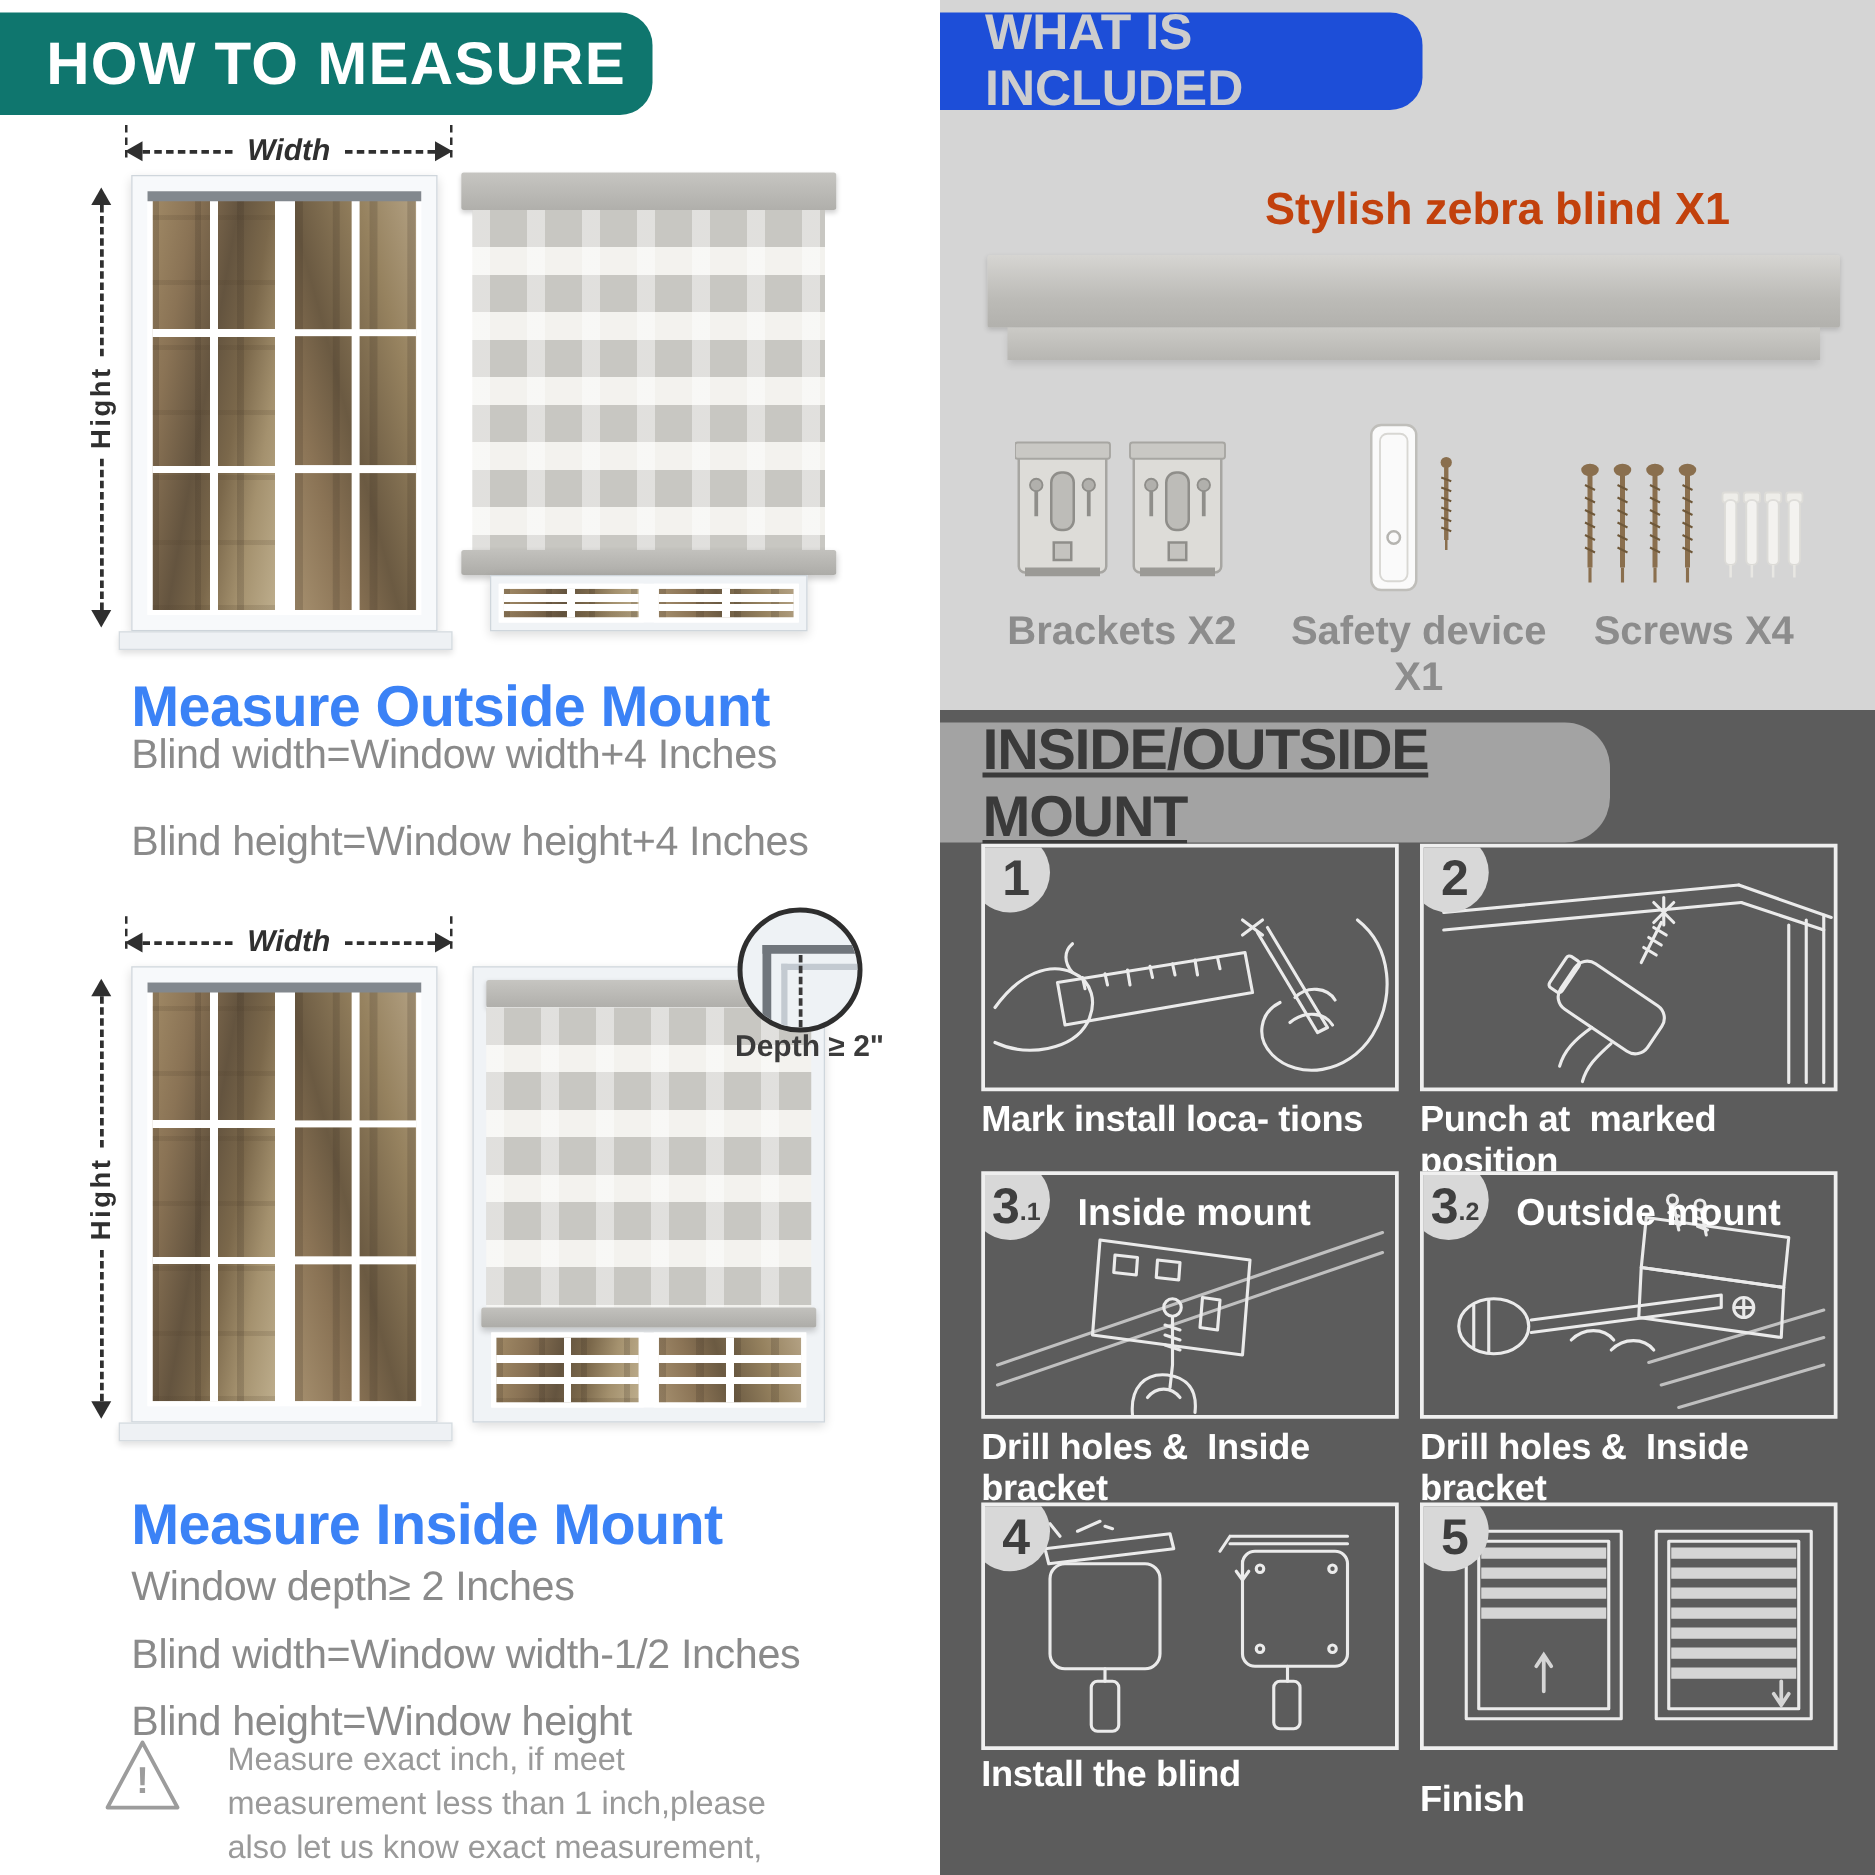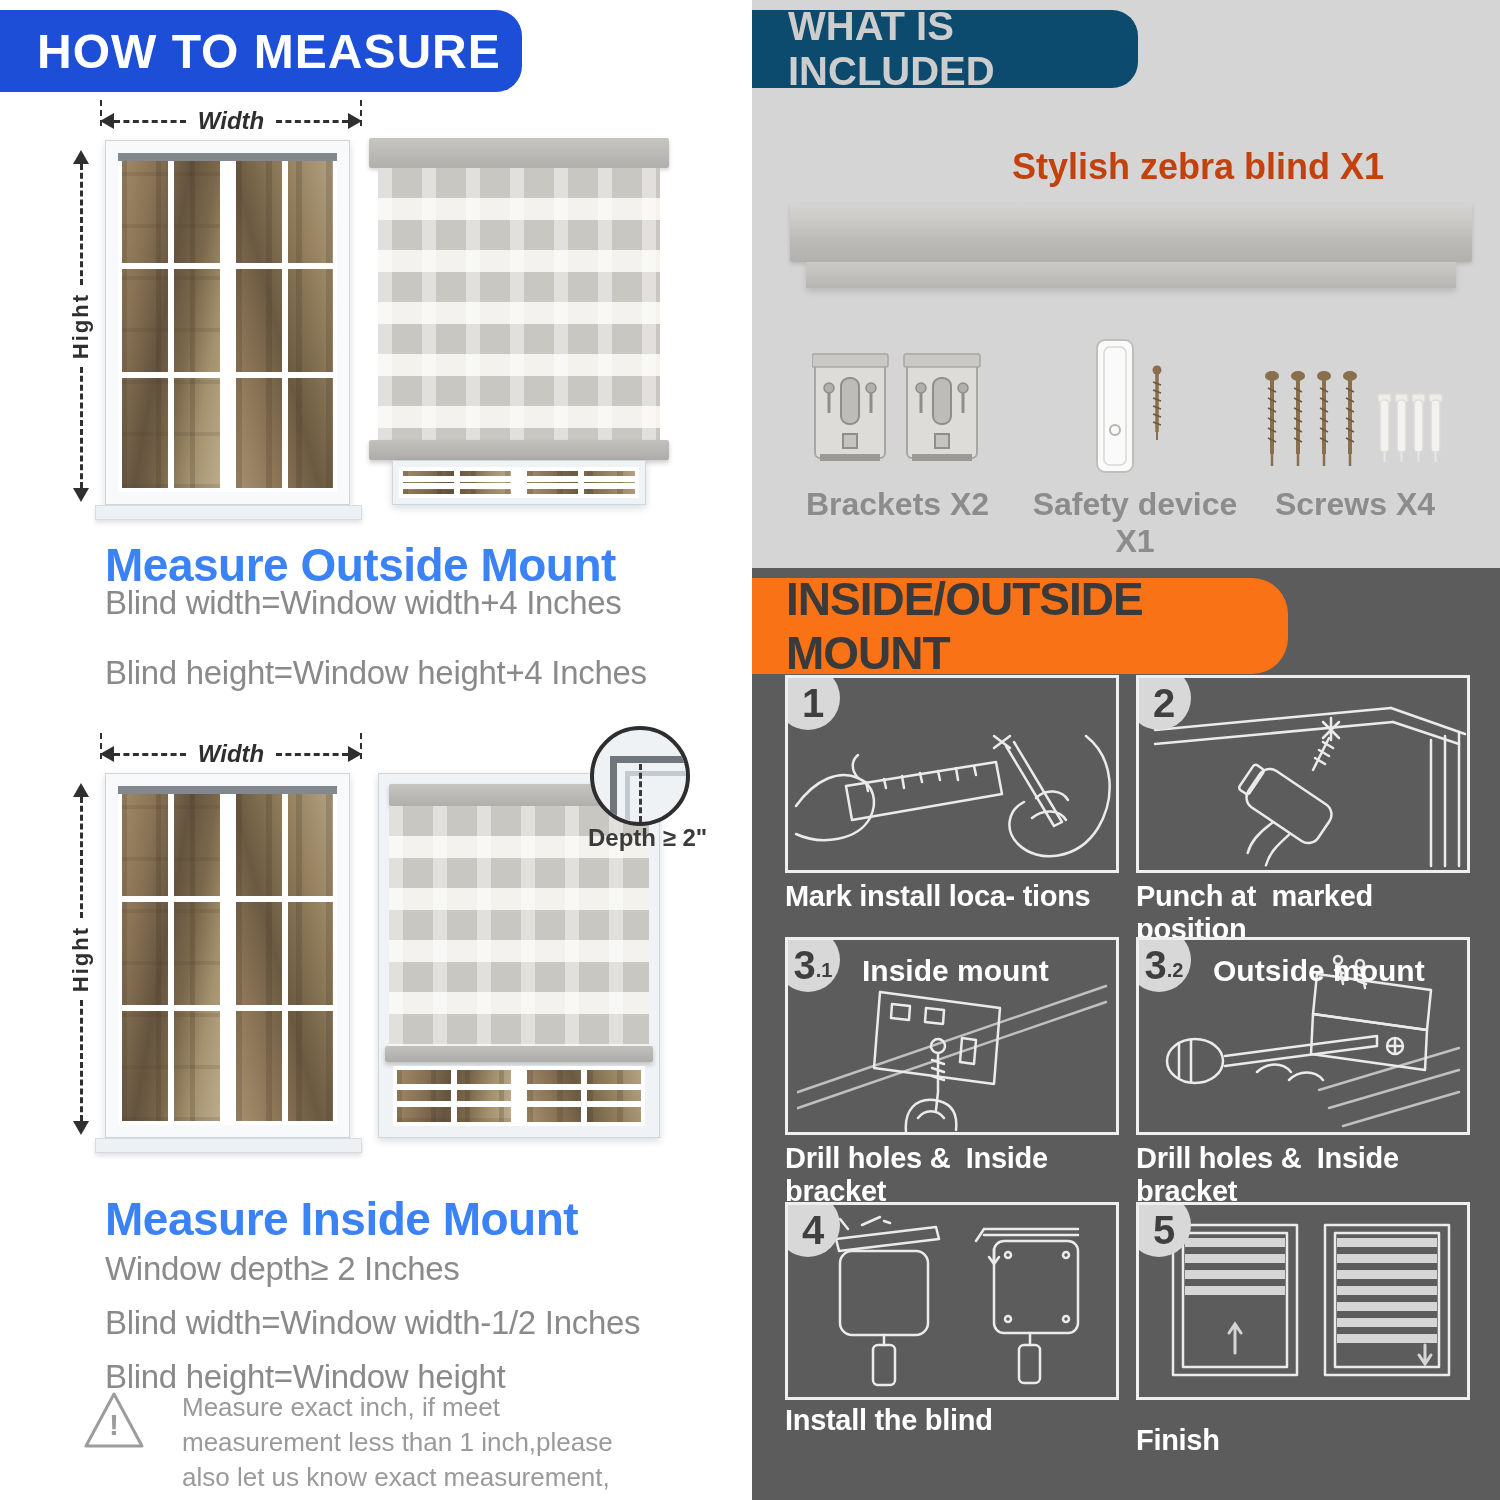--- a/index.html
+++ b/index.html
@@ -1,25 +1,25 @@
 <!DOCTYPE html>
 <html><head>
 <meta charset="utf-8">
 <style>
   html,body{margin:0;padding:0;background:#fff;}
   #canvas{position:relative;width:1500px;height:1500px;background:#ffffff;overflow:hidden;
           font-family:"Liberation Sans", sans-serif;}
   
   .banner{position:absolute;display:flex;align-items:center;font-weight:bold;}
-  .banner-left{left:0;top:10px;width:485px;height:82px;background:#1d4ed8;border-radius:0 26px 26px 0;
+  .banner-left{left:0;top:10px;width:485px;height:82px;background:#0f766e;border-radius:0 26px 26px 0;
                color:#fff;font-size:48px;padding-left:37px;letter-spacing:1px;text-align:center;}
-  .banner-included{left:752px;top:10px;width:350px;height:78px;background:#0c4a6e;border-radius:0 26px 26px 0;
+  .banner-included{left:752px;top:10px;width:350px;height:78px;background:#1d4ed8;border-radius:0 26px 26px 0;
                color:#cdcdcd;font-size:40px;padding-left:36px;}
-  .banner-mount{left:752px;top:578px;width:502px;height:96px;background:#f97316;border-radius:0 36px 36px 0;
-               color:#3a3a3a;font-size:46px;padding-left:34px;letter-spacing:-1px;}
+  .banner-mount{left:752px;top:578px;width:502px;height:96px;background:#a3a3a3;border-radius:0 36px 36px 0;
+               color:#3a3a3a;font-size:46px;padding-left:34px;letter-spacing:-1px;text-decoration:underline;}
   
   .right-light{position:absolute;left:752px;top:0;width:748px;height:568px;background:#d5d5d5;}
   .right-dark{position:absolute;left:752px;top:568px;width:748px;height:932px;background:#5c5c5c;}
   
   .h-title{position:absolute;font-size:46px;font-weight:bold;color:#3b82f6;letter-spacing:-0.5px;}
   .h-line{position:absolute;font-size:33px;color:#8a8a8a;letter-spacing:-0.3px;}
   .note-text{position:absolute;font-size:26px;line-height:35px;color:#9a9a9a;}
   .blind-label{position:absolute;left:752px;top:146px;width:892px;text-align:center;
                font-size:36px;font-weight:bold;color:#c2410c;}
   .part-label{position:absolute;top:486px;text-align:center;font-size:32px;font-weight:bold;color:#8c8c8c;}

